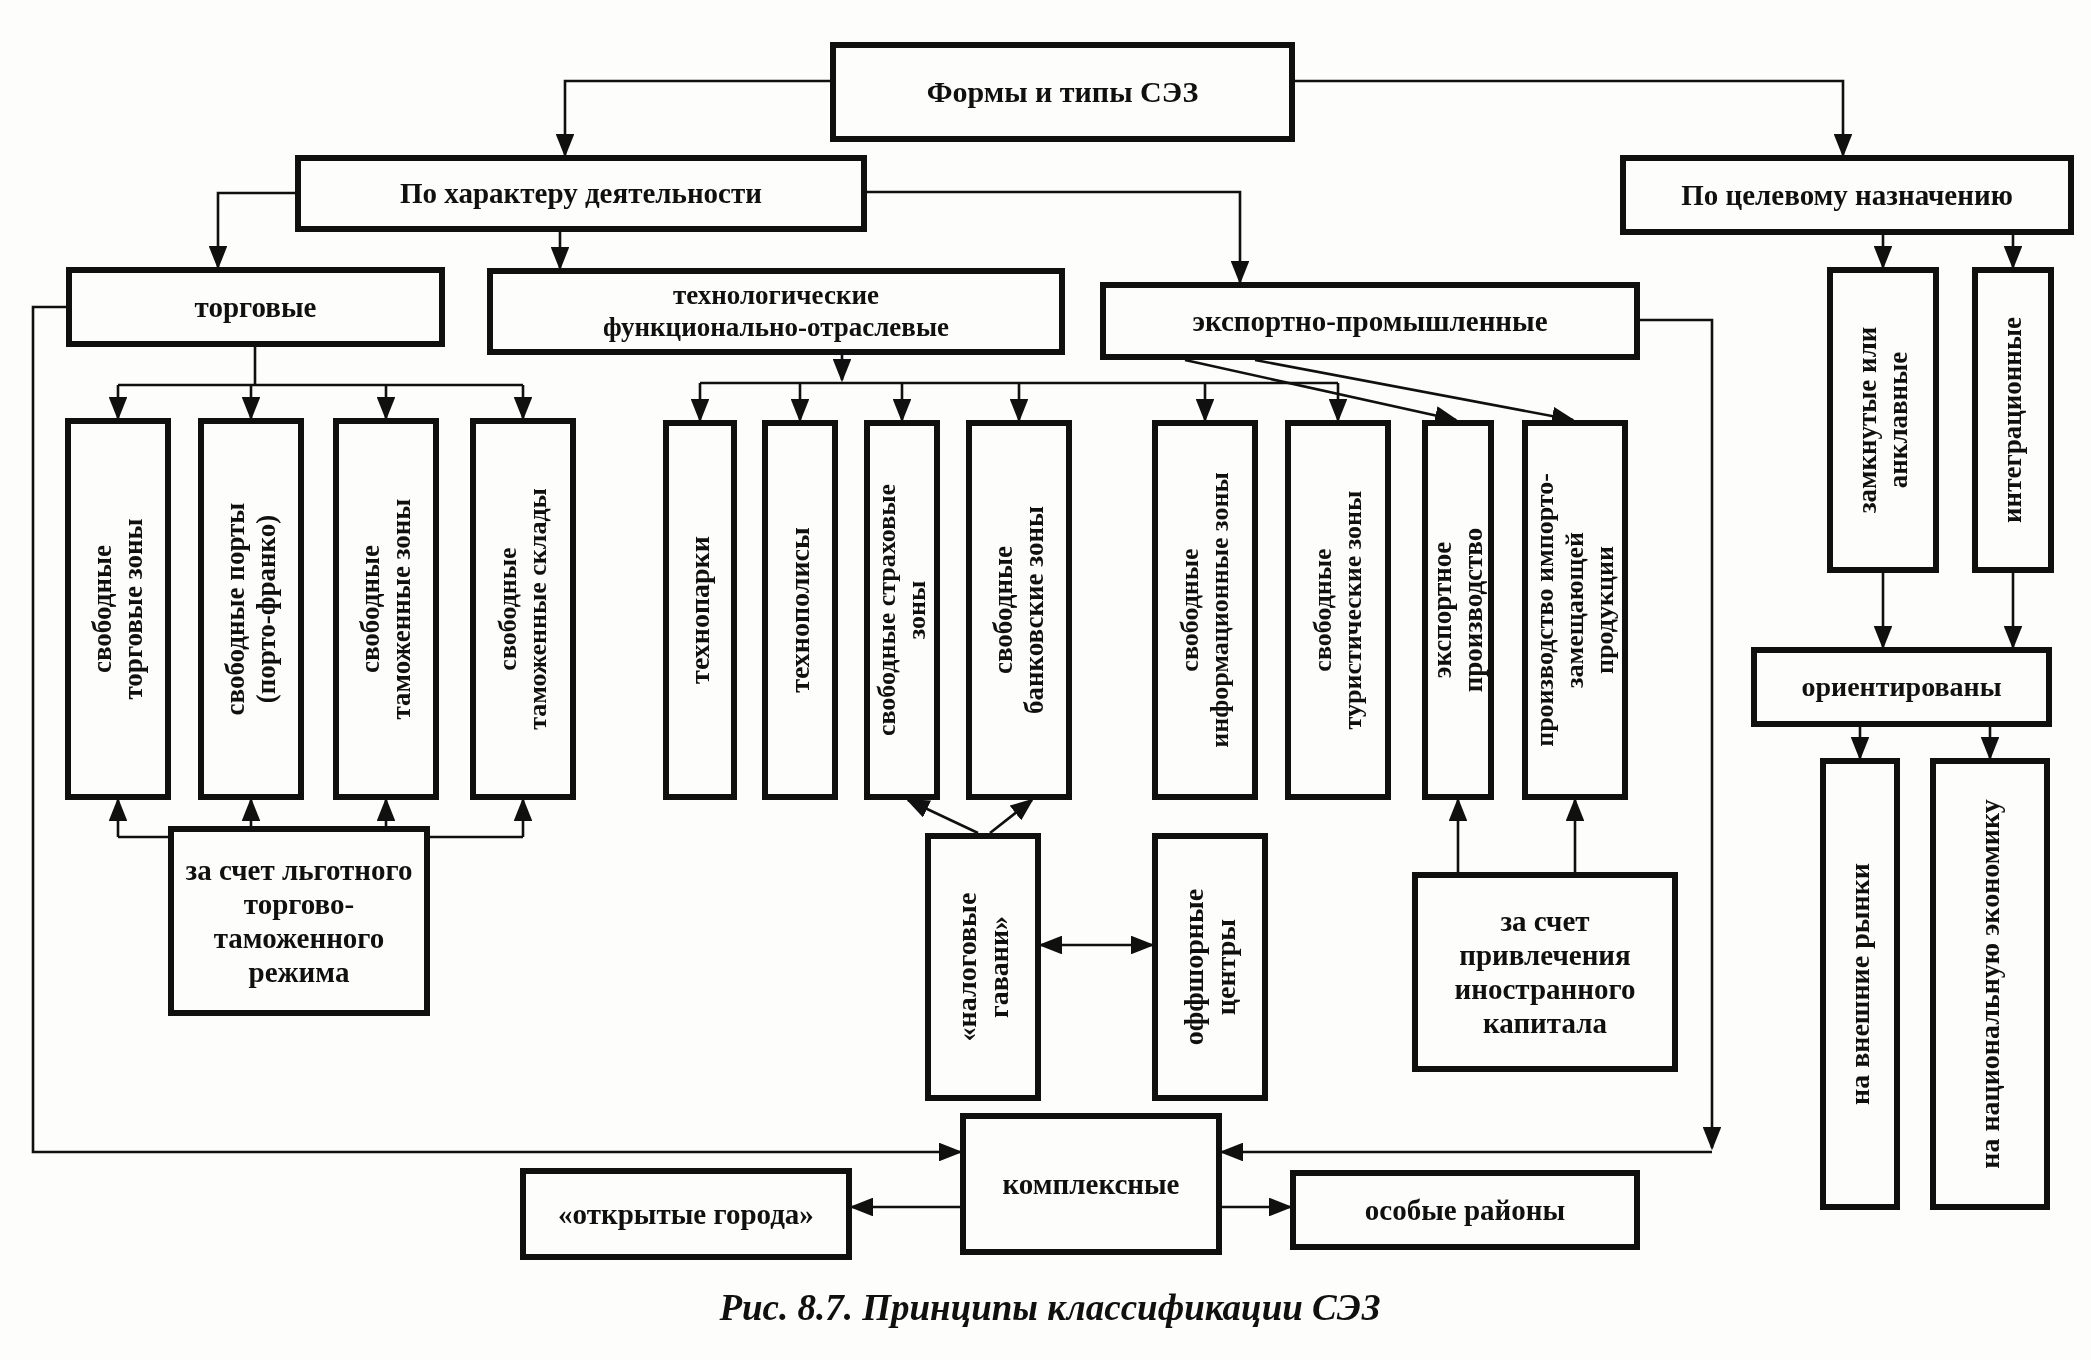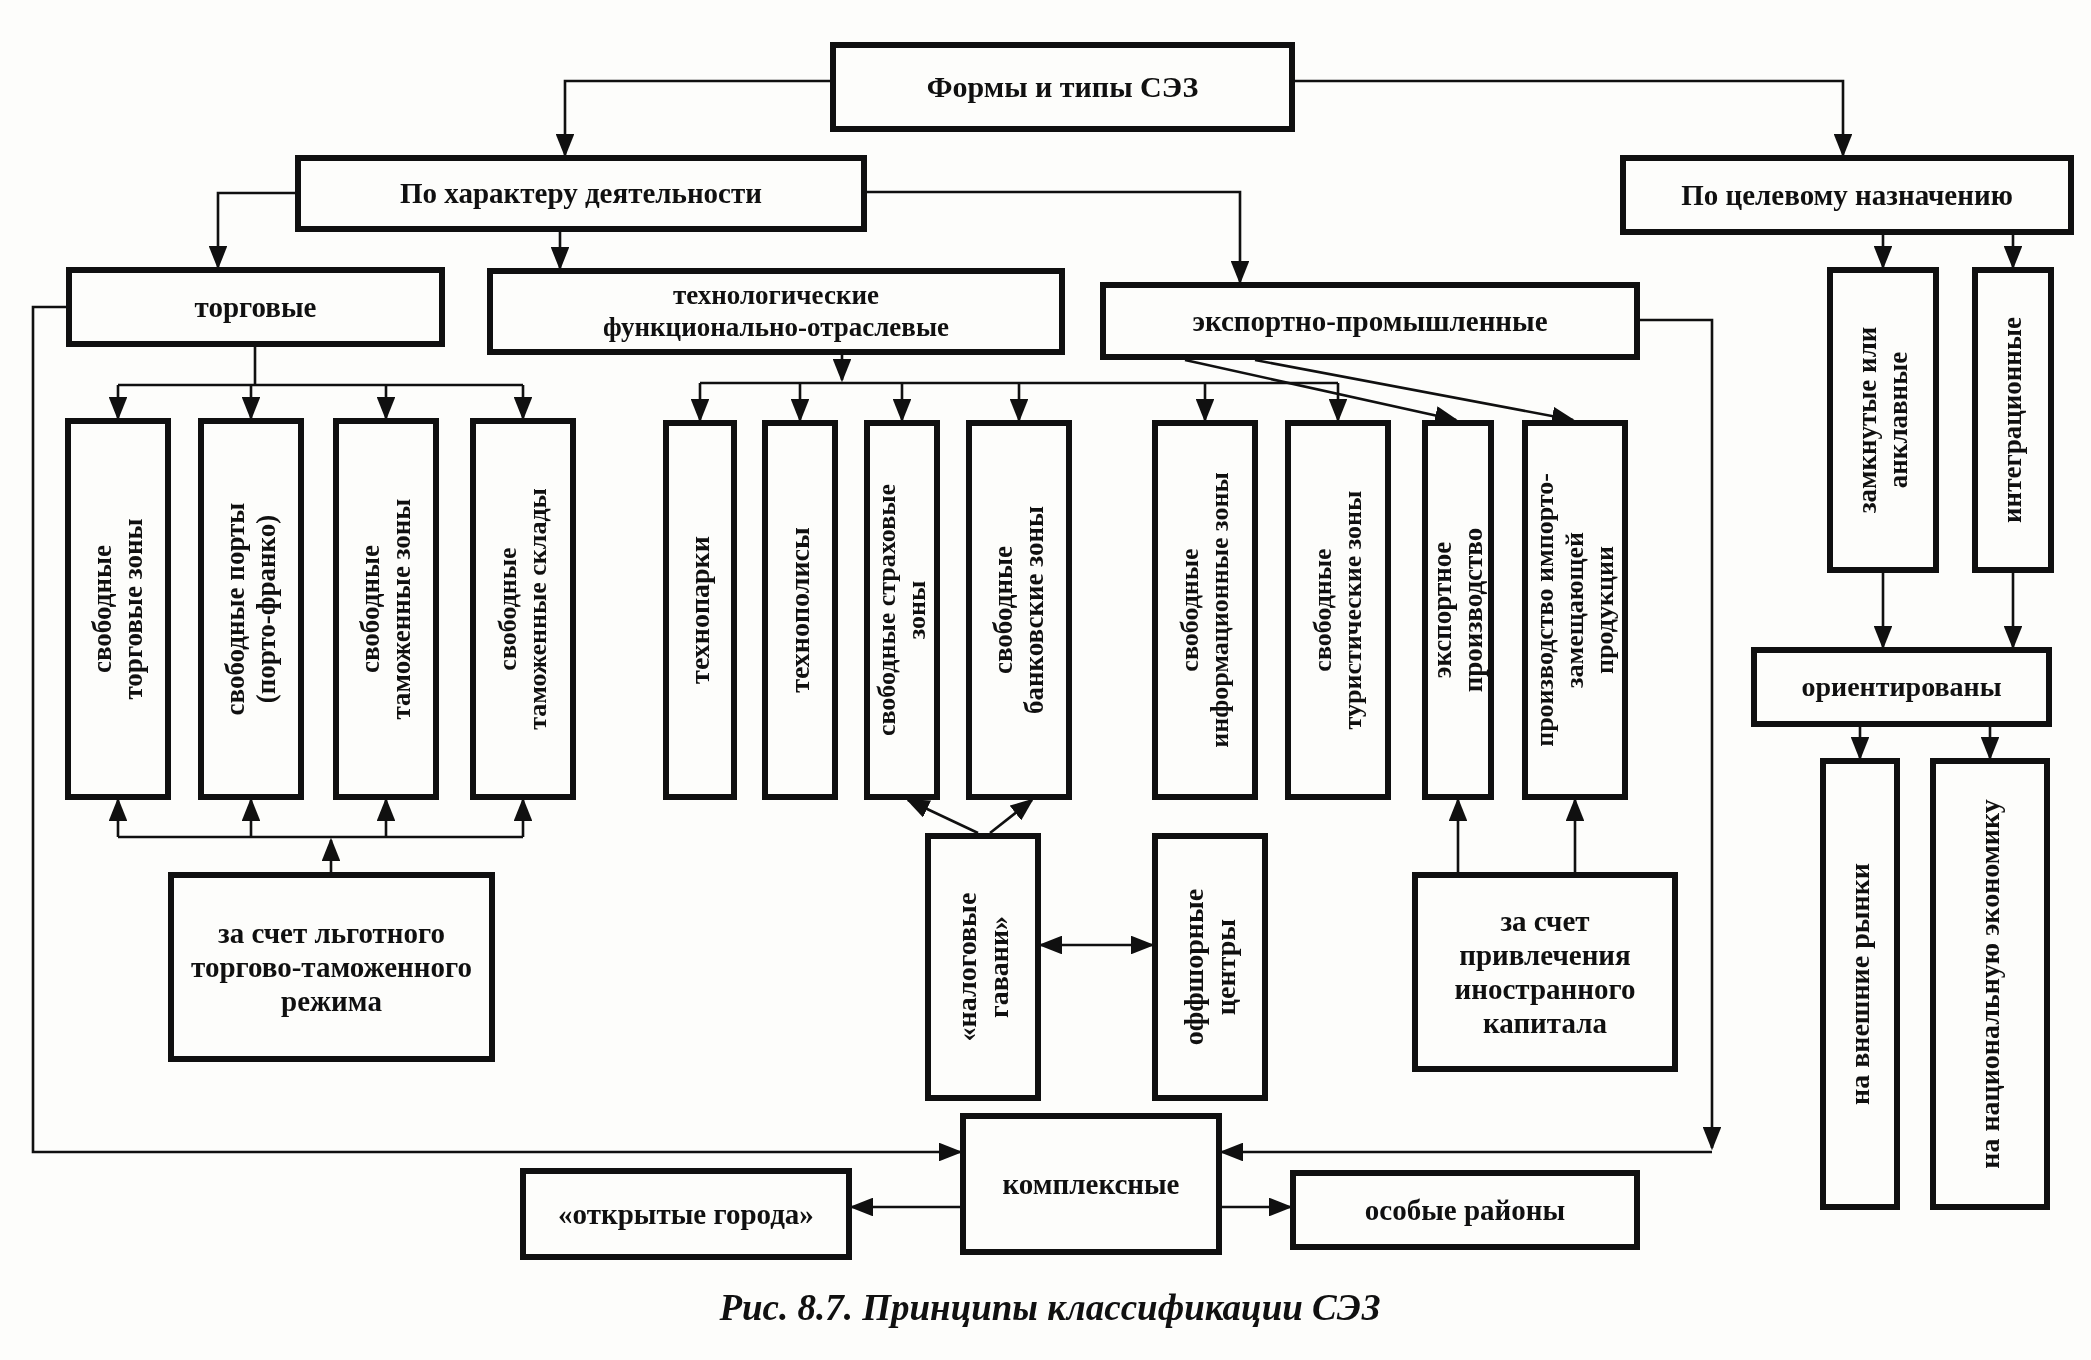--- a/index.html
+++ b/index.html
@@ -95,21 +95,21 @@
 
       <path d="M 1883 235 V 267" marker-end="url(#ah)"></path>
       <path d="M 2013 235 V 267" marker-end="url(#ah)"></path>
       <path d="M 1883 573 V 647" marker-end="url(#ah)"></path>
       <path d="M 2013 573 V 647" marker-end="url(#ah)"></path>
       <path d="M 1860 727 V 758" marker-end="url(#ah)"></path>
       <path d="M 1990 727 V 758" marker-end="url(#ah)"></path>
     </g>
   </svg>
 
-  <div class="box f30" style="left:830px;top:42px;width:465px;height:90px">Формы и типы СЭЗ</div>
+  <div class="box f30" style="left:830px;top:42px;width:465px;height:100px">Формы и типы СЭЗ</div>
 
   <div class="box f29" style="left:295px;top:155px;width:572px;height:77px">По характеру деятельности</div>
 
   <div class="box f29" style="left:1620px;top:155px;width:454px;height:80px">По целевому назначению</div>
 
   <div class="box f29" style="left:66px;top:267px;width:379px;height:80px">торговые</div>
 
   <div class="box f27" style="left:487px;top:268px;width:578px;height:87px">технологические
 функционально-отраслевые</div>
 
@@ -158,21 +158,21 @@
   <div class="box vbox" style="left:1422px;top:420px;width:72px;height:380px">
     <span class="vlabel f27" style="width:350px">экспортное
 производство</span>
   </div>
   <div class="box vbox" style="left:1522px;top:420px;width:106px;height:380px">
     <span class="vlabel f26" style="width:350px">производство импорто-
 замещающей
 продукции</span>
   </div>
 
-  <div class="box f29" style="left:168px;top:872px;width:327px;height:190px">за счет льготного
+  <div class="box f29" style="left:168px;top:826px;width:262px;height:190px">за счет льготного
 торгово-таможенного
 режима</div>
 
   <div class="box vbox" style="left:925px;top:833px;width:116px;height:268px">
     <span class="vlabel f28" style="width:240px">«налоговые
 гавани»</span>
   </div>
   <div class="box vbox" style="left:1152px;top:833px;width:116px;height:268px">
     <span class="vlabel f28" style="width:240px">оффшорные
 центры</span>

